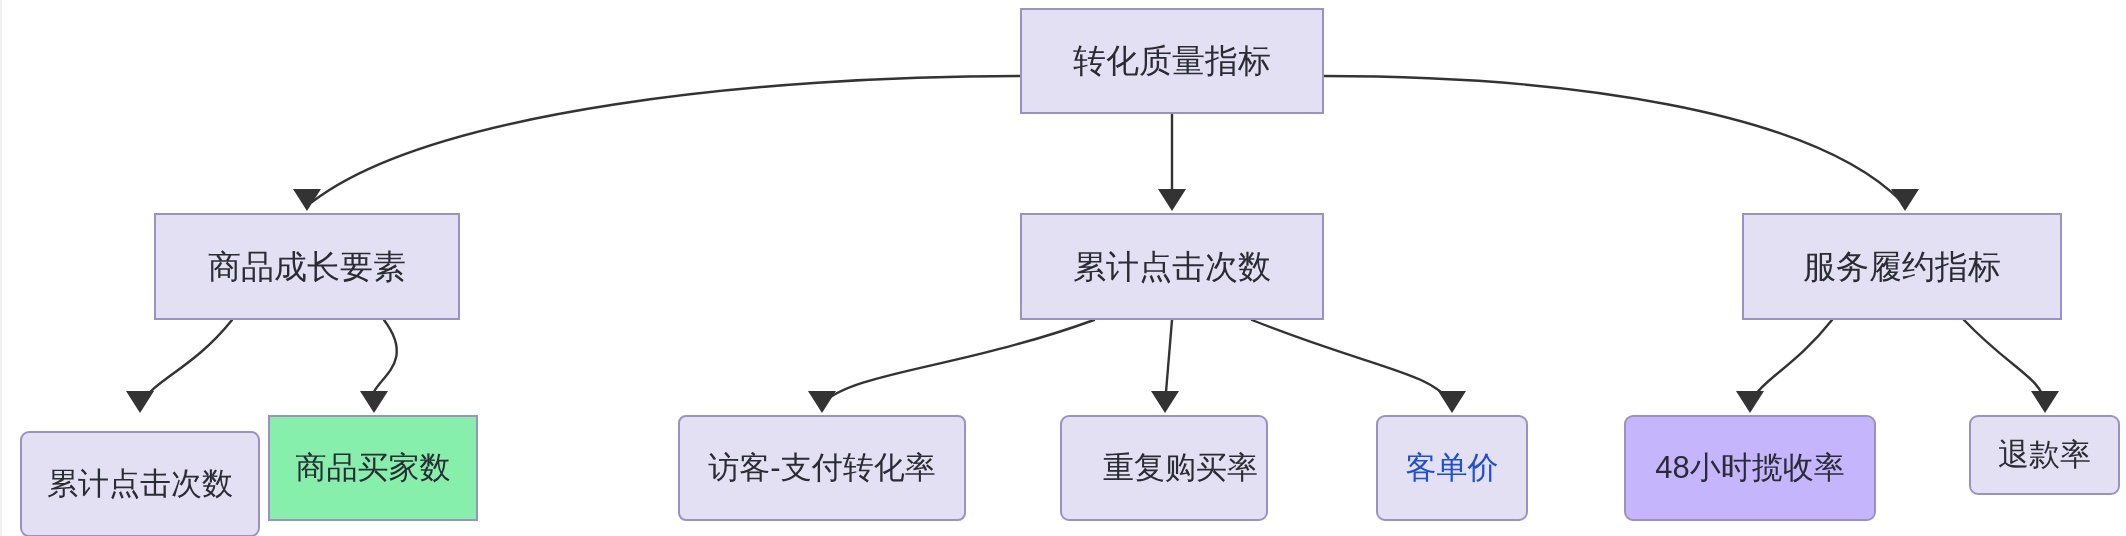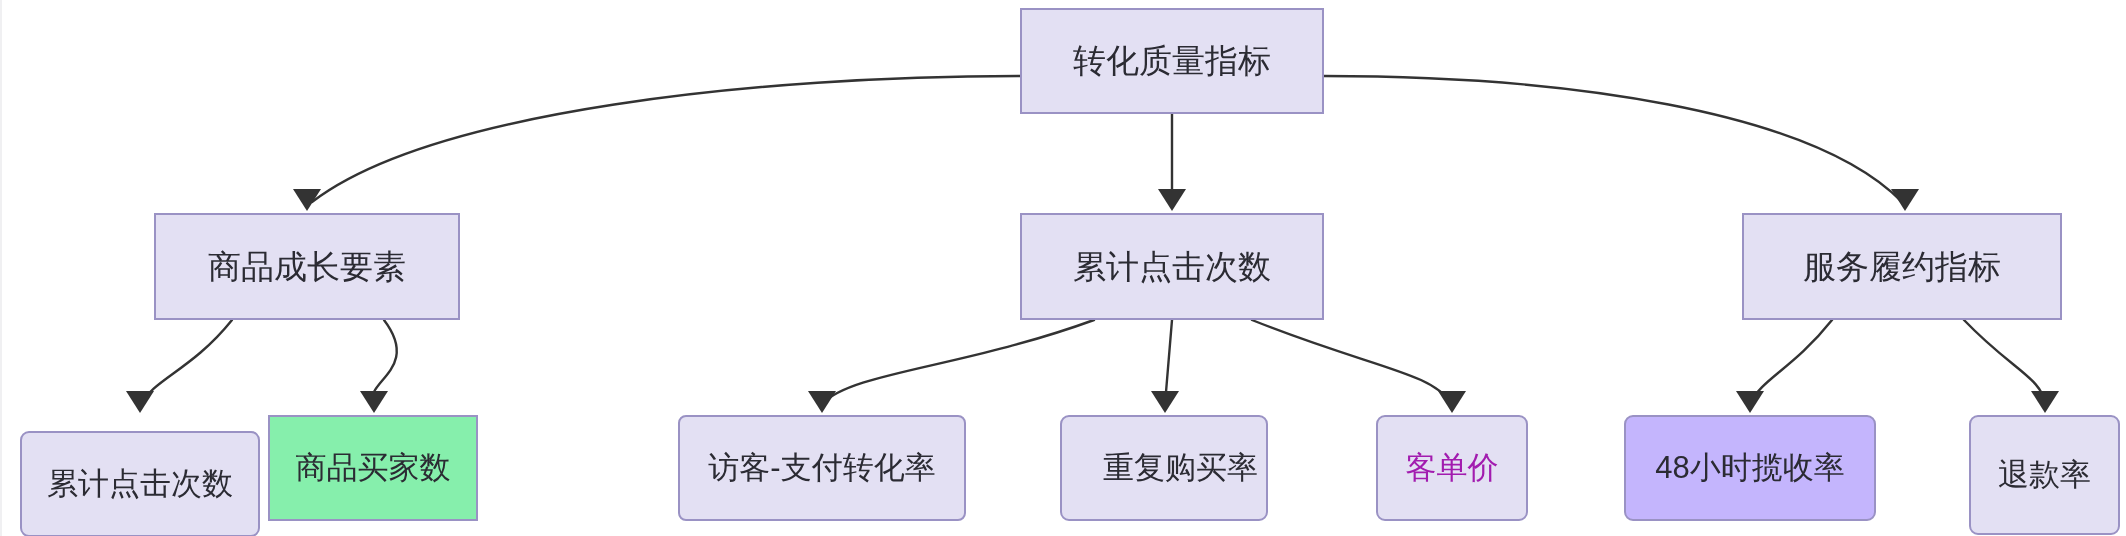--- a/index.html
+++ b/index.html
@@ -121,24 +121,24 @@
       </div>
       <div class="node level-leaf" style="left: 266px; top: 415px; width: 210px; height: 106px; background: #86efac; border-color: rgb(154, 146, 196); color: rgb(43, 43, 51); border-radius: 0;">
         <span class="node-label">商品买家数</span>
       </div>
       <div class="node level-leaf" style="left: 676px; top: 415px; width: 288px; height: 106px; background: rgb(227, 224, 243); border-color: rgb(154, 146, 196); color: rgb(43, 43, 51); border-radius: 8px;">
         <span class="node-label">访客-支付转化率</span>
       </div>
       <div class="node level-leaf" style="left: 1058px; top: 415px; width: 208px; height: 106px; background: rgb(227, 224, 243); border-color: rgb(154, 146, 196); color: rgb(43, 43, 51); border-radius: 9px; padding-left: 33px;">
         <span class="node-label">重复购买率</span>
       </div>
-      <div class="node level-leaf" style="left: 1374px; top: 415px; width: 152px; height: 106px; background: rgb(227, 224, 243); border-color: rgb(154, 146, 196); color: #a21caf; border-radius: 9px;">
+      <div class="node level-leaf" style="left: 1374px; top: 415px; width: 152px; height: 106px; background: rgb(227, 224, 243); border-color: rgb(154, 146, 196); color: #1d4ed8; border-radius: 9px;">
         <span class="node-label">客单价</span>
       </div>
       <div class="node level-leaf" style="left: 1622px; top: 415px; width: 252px; height: 106px; background: #c4b5fd; border-color: rgb(154, 146, 196); color: rgb(43, 43, 51); border-radius: 9px;">
         <span class="node-label">48小时揽收率</span>
       </div>
-      <div class="node level-leaf" style="left: 1967px; top: 415px; width: 151px; height: 120px; background: rgb(227, 224, 243); border-color: rgb(154, 146, 196); color: rgb(43, 43, 51); border-radius: 9px;">
+      <div class="node level-leaf" style="left: 1967px; top: 415px; width: 151px; height: 80px; background: rgb(227, 224, 243); border-color: rgb(154, 146, 196); color: rgb(43, 43, 51); border-radius: 9px;">
         <span class="node-label">退款率</span>
       </div>
     </div>
 
 </div>
 
 </body></html>

